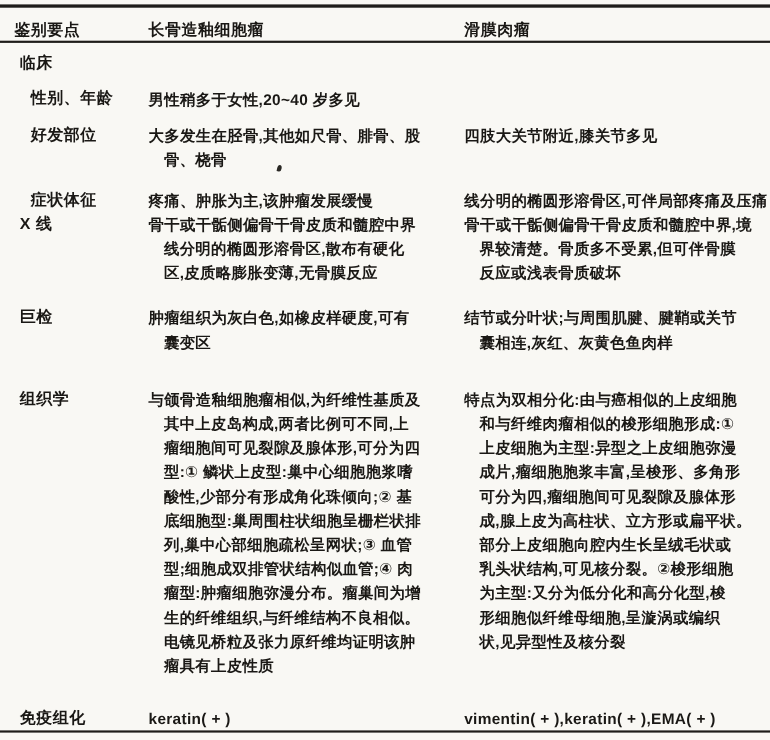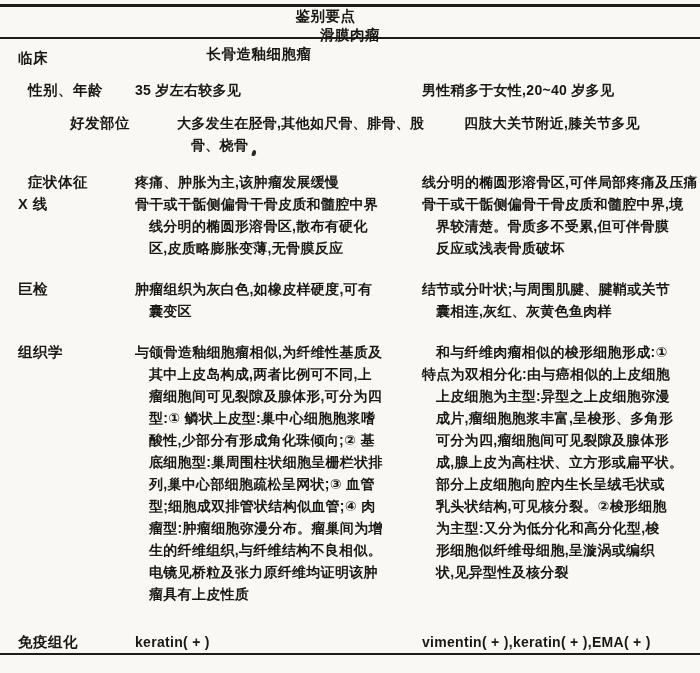--- a/index.html
+++ b/index.html
@@ -9,78 +9,75 @@
     background:#f9f8f4;
     overflow:hidden;
     color:#1a1815;
     font-family:"Liberation Sans","DejaVu Sans",sans-serif;
   }
   .rule { background:#1f1d1a; }
   .rule-top { height:3px; margin-top:4px; }
   .rule-mid { height:2px; }
   .rule-bottom { height:2px; }
 
-  .header-row { display:flex; align-items:center; height:30px;flex-direction:column; }
+  .header-row { display:flex; align-items:flex-end; height:30px; }
   .hcell { box-sizing:border-box; font-size:14.5px; font-weight:700; letter-spacing:0.5px; }
   .hc1 { width:135px; padding-left:13px; flex:none; }
   .hc2 { width:287px; flex:none; }
   .hc3 { flex:1; }
 
   .row { display:flex; align-items:flex-start; }
   .cell { box-sizing:border-box; }
   .label { width:135px; padding-left:18px; flex:none;
            font-size:14.5px; font-weight:700; line-height:22px; letter-spacing:0.5px;
            white-space:nowrap; }
   .label.indent { padding-left:28px; }
   .col2 { width:287px; flex:none; }
   .col3 { flex:1; padding-right:4px; }
   .line { font-size:14px; font-weight:600; line-height:22px; letter-spacing:0.3px; white-space:nowrap; }
   .line.cont { margin-left:14px; }
 
   #rows .row:nth-child(1){ margin-top:8px; }
   #rows .row:nth-child(2){ margin-top:10px;align-items:flex-end; }
-  #rows .row:nth-child(3){ margin-top:11px;padding-left:42px; }
+  #rows .row:nth-child(3){ margin-top:11px; }
   #rows .row:nth-child(4){ margin-top:15px; }
   #rows .row:nth-child(5){ }
   #rows .row:nth-child(6){ margin-top:19px; }
-  #rows .row:nth-child(7){ margin-top:19px; }
+  #rows .row:nth-child(7){ margin-top:30px; }
   #rows .row:nth-child(8){ margin-top:26px; }
 
   .artifact-dot {
     position:absolute; left:252px; top:150px;
     width:4px; height:6px; border-radius:50% 50% 50% 0;
     background:#2a2824; transform:rotate(12deg);
   }
 </style>
 </head>
 <body>
 
 <div class="page">
 
   <div class="rule rule-top"></div>
 
   <div class="header-row">
     <div class="hcell hc1">鉴别要点</div>
+    <div class="hcell hc2">长骨造釉细胞瘤</div>
     <div class="hcell hc3">滑膜肉瘤</div>
-    <div class="hcell hc2">长骨造釉细胞瘤</div>
   </div>
 
   <div class="rule rule-mid"></div>
 
   <div id="rows">
       <div class="row">
         <div class="cell label">临床</div>
         <div class="cell col2"></div>
         <div class="cell col3"></div>
       </div>
       <div class="row">
         <div class="cell label indent">性别、年龄</div>
-        <div class="cell col2">
-          <div class="line">35 岁左右较多见</div>
-        </div>
         <div class="cell col3">
           <div class="line">男性稍多于女性,20~40 岁多见</div>
         </div>
       </div>
       <div class="row">
         <div class="cell label indent">好发部位</div>
         <div class="cell col2">
           <div class="line">大多发生在胫骨,其他如尺骨、腓骨、股</div>
           <div class="line cont">骨、桡骨</div>
         </div>
@@ -131,22 +128,22 @@
           <div class="line cont">酸性,少部分有形成角化珠倾向;② 基</div>
           <div class="line cont">底细胞型:巢周围柱状细胞呈栅栏状排</div>
           <div class="line cont">列,巢中心部细胞疏松呈网状;③ 血管</div>
           <div class="line cont">型;细胞成双排管状结构似血管;④ 肉</div>
           <div class="line cont">瘤型:肿瘤细胞弥漫分布。瘤巢间为增</div>
           <div class="line cont">生的纤维组织,与纤维结构不良相似。</div>
           <div class="line cont">电镜见桥粒及张力原纤维均证明该肿</div>
           <div class="line cont">瘤具有上皮性质</div>
         </div>
         <div class="cell col3">
+          <div class="line">特点为双相分化:由与癌相似的上皮细胞</div>
           <div class="line cont">和与纤维肉瘤相似的梭形细胞形成:①</div>
-          <div class="line">特点为双相分化:由与癌相似的上皮细胞</div>
           <div class="line cont">上皮细胞为主型:异型之上皮细胞弥漫</div>
           <div class="line cont">成片,瘤细胞胞浆丰富,呈梭形、多角形</div>
           <div class="line cont">可分为四,瘤细胞间可见裂隙及腺体形</div>
           <div class="line cont">成,腺上皮为高柱状、立方形或扁平状。</div>
           <div class="line cont">部分上皮细胞向腔内生长呈绒毛状或</div>
           <div class="line cont">乳头状结构,可见核分裂。②梭形细胞</div>
           <div class="line cont">为主型:又分为低分化和高分化型,梭</div>
           <div class="line cont">形细胞似纤维母细胞,呈漩涡或编织</div>
           <div class="line cont">状,见异型性及核分裂</div>
         </div>

